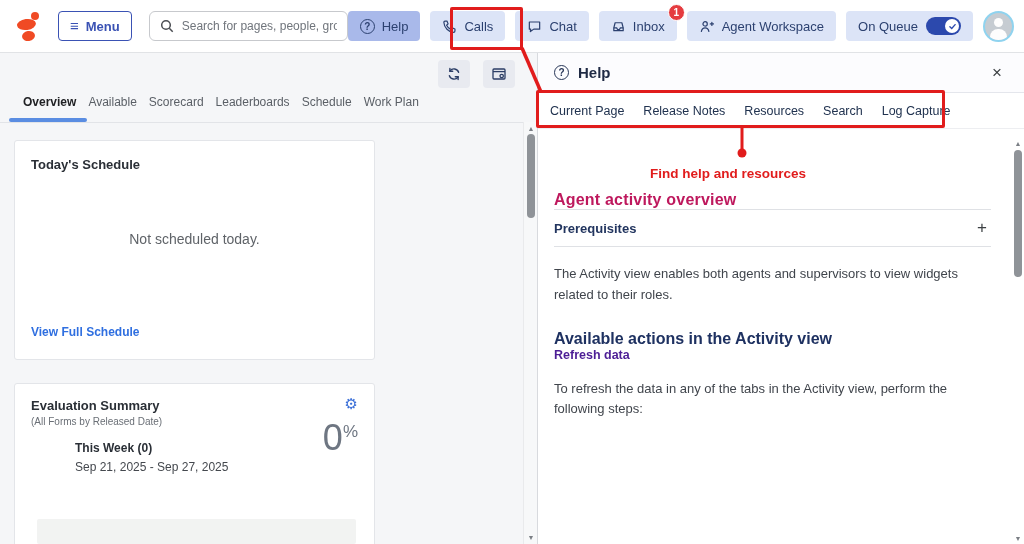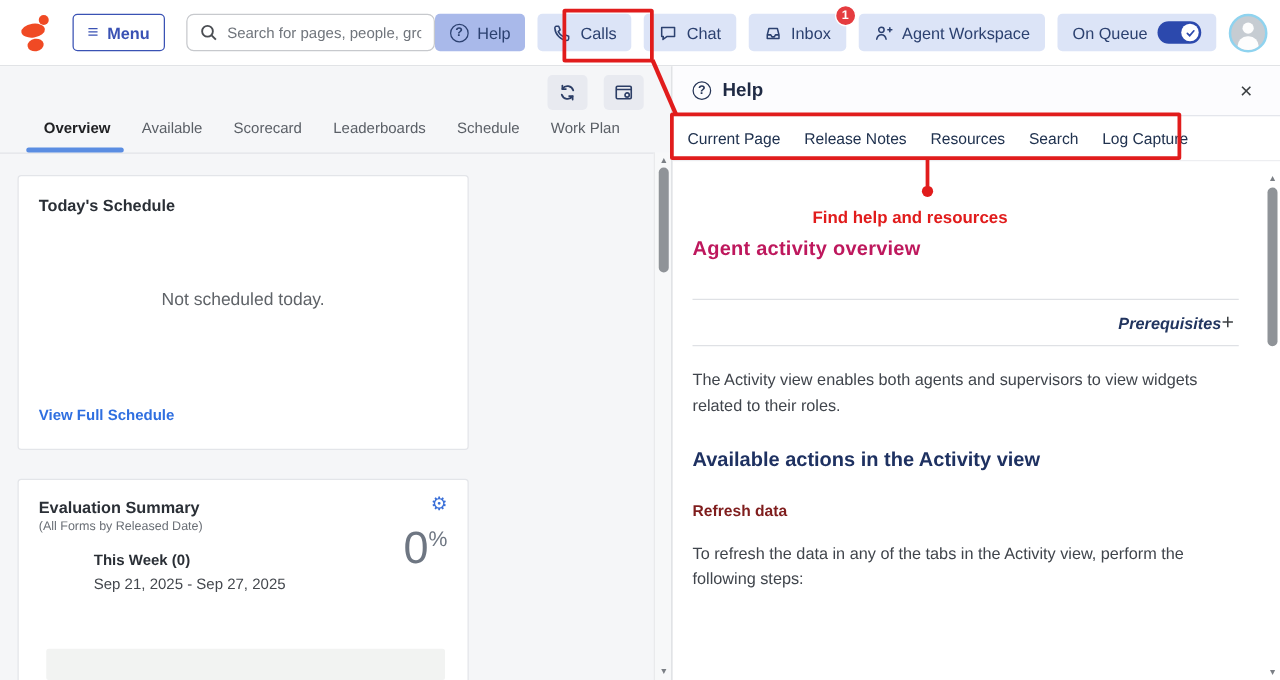--- a/index.html
+++ b/index.html
@@ -42,22 +42,22 @@
   .avatar { width:31px; height:31px; border-radius:50%; background:#c6ccd2; border:2.5px solid #8fd3ef;
             position:relative; overflow:hidden; cursor:pointer; }
   .avatar .head { position:absolute; left:8.5px; top:5px; width:9px; height:9px; border-radius:50%; background:#fdfdfd; }
   .avatar .bodyy { position:absolute; left:4.5px; top:16px; width:17px; height:12px; border-radius:8px 8px 0 0; background:#fdfdfd; }
 
   
   #left-panel { position:absolute; left:0; top:53px; width:537px; height:491px; background:#f5f6f8; overflow:hidden; }
   .lp-toolbar { position:absolute; right:22px; top:7px; display:flex; gap:13px; }
   .icon-btn { width:32px; height:28px; background:#e8eaf0; border-radius:4px; color:#2c3e66;
               display:flex; align-items:center; justify-content:center; cursor:pointer; }
-  .lp-tabs { position:absolute; left:0; top:42px; width:524px; height:28px; display:flex; gap:25px;
-             padding-left:35px; border-bottom:1px solid #e2e4e8; }
+  .lp-tabs { position:absolute; left:0; top:42px; width:524px; height:28px; display:flex; gap:12px;
+             padding-left:23px; border-bottom:1px solid #e2e4e8; }
   .lp-tab { font-size:12px; color:#5a5f66; cursor:pointer; position:relative; padding-bottom:10px; white-space:nowrap; }
   .lp-tab.active { color:#202124; font-weight:bold; }
   .lp-tab.active::after { content:""; position:absolute; left:-14px; right:-11px; bottom:0; height:4px;
                           border-radius:3px; background:#5a8de2; }
   .card { position:absolute; left:14px; width:361px; background:#fff; border:1px solid #e3e5e9; border-radius:3px; }
   #schedule-card { top:87px; height:220px; }
   .card-title { font-size:13px; font-weight:bold; color:#2a2f36; }
   #schedule-card .card-title { position:absolute; left:16px; top:16px; }
   .empty-msg { position:absolute; left:0; right:0; top:90px; text-align:center; font-size:14px; color:#5f6368; }
   .sched-link { position:absolute; left:16px; top:184px; font-size:12px; font-weight:bold; color:#2f6fe0; cursor:pointer; }
@@ -82,27 +82,27 @@
   .hp-close { margin-left:auto; font-size:17px; color:#3c4043; cursor:pointer; padding-right:6px; }
   .hp-tabs { position:absolute; left:0; top:40px; width:100%; height:36px; display:flex; align-items:center;
              gap:19px; padding-left:12px; border-bottom:1px solid #edeef1; }
   .hp-tab { font-size:12.5px; color:#20324f; cursor:pointer; white-space:nowrap; }
   .lang-btn { position:absolute; right:24px; top:90px; height:28px; padding:0 12px; display:flex; align-items:center;
               gap:8px; background:#4353c4; border-radius:6px; color:#fff; font-size:12px; font-weight:bold; cursor:pointer; }
   .chev { width:7px; height:7px; border-right:1.6px solid #fff; border-bottom:1.6px solid #fff;
           transform:rotate(45deg); margin-top:-3px; }
   .article { position:absolute; left:16px; top:138px; width:437px; }
   .art-title { font-size:16px; font-weight:bold; color:#be185d; letter-spacing:.2px; }
-  .accordion { margin-top:30px; border-top:1px solid #dfe1e5; border-bottom:1px solid #dfe1e5;
-               height:38px; display:flex; align-items:center; justify-content:flex-end; cursor:pointer;font-style:italic; }
+  .accordion { border-top:1px solid #dfe1e5; border-bottom:1px solid #dfe1e5;
+               height:38px; display:flex; align-items:center; justify-content:space-between; cursor:pointer; }
   .acc-label { font-size:13px; font-weight:bold; color:#22355f; }
   .acc-plus { font-size:17px; color:#3c4043; cursor:pointer; padding-right:4px; }
   .para { font-size:13px; color:#40454c; line-height:1.6; margin-top:17px; }
   .h2 { font-size:16px; font-weight:bold; color:#1e3161; margin-top:24px; }
-  .bold-label { font-size:12.5px; font-weight:bold; color:#7f1d1d; margin-top:24px; }
+  .bold-label { font-size:12.5px; font-weight:bold; color:#4c1d95; }
 
   
   .sb-track { position:absolute; background:#f7f8f9; }
   #lp-sb { left:523px; top:69px; width:14px; height:422px; border-left:1px solid #e9eaec; }
   #hp-sb { left:473px; top:85px; width:14px; height:406px; background:transparent; }
   .sb-thumb { position:absolute; left:3px; width:8px; background:#8f9398; border-radius:4px; cursor:pointer; }
   .sb-arrow { position:absolute; left:0; width:14px; text-align:center; font-size:7px; color:#7b7f85; cursor:pointer; }
 
   
   .anno-box { position:absolute; border:3px solid #e11c1c; border-radius:2px; pointer-events:none; }

